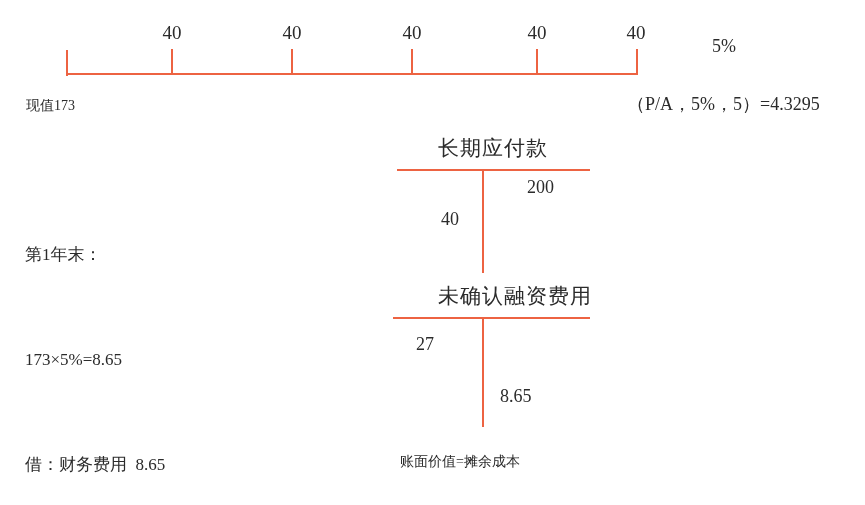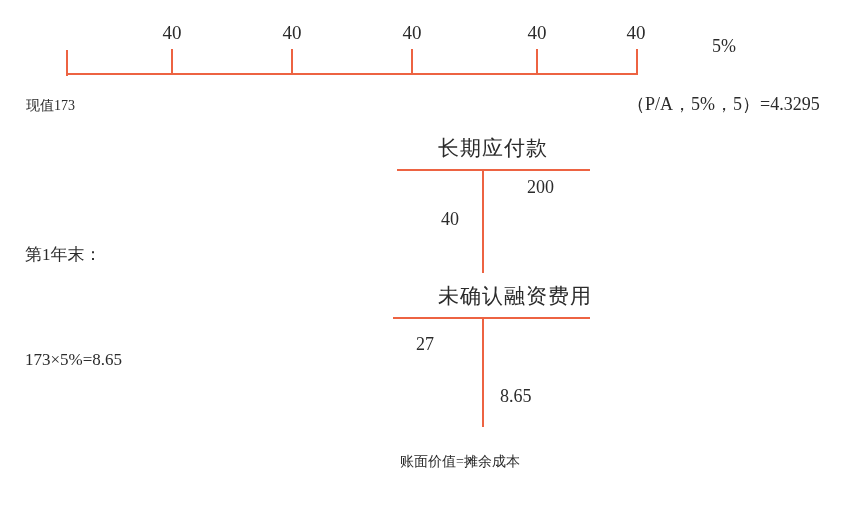--- a/index.html
+++ b/index.html
@@ -71,20 +71,21 @@
     <span class="rate-label">5%</span>
   </div>
 
   <span class="pv-label">现值173</span>
 
   <span class="annuity-label">（P/A，5%，5）=4.3295</span>
 
   <div class="journal">
     <div class="jline">第1年末：</div>
     <div class="jline">173×5%=8.65</div>
+    <div class="jline">借：财务费用  8.65</div>
     
     
     
     
     
   </div>
 
   <div>
     <span class="t-title" style="left:438px; top:134px;">长期应付款</span>
     <div class="oline" style="left:397px; top:169px; width:193px; height:2px;"></div>

